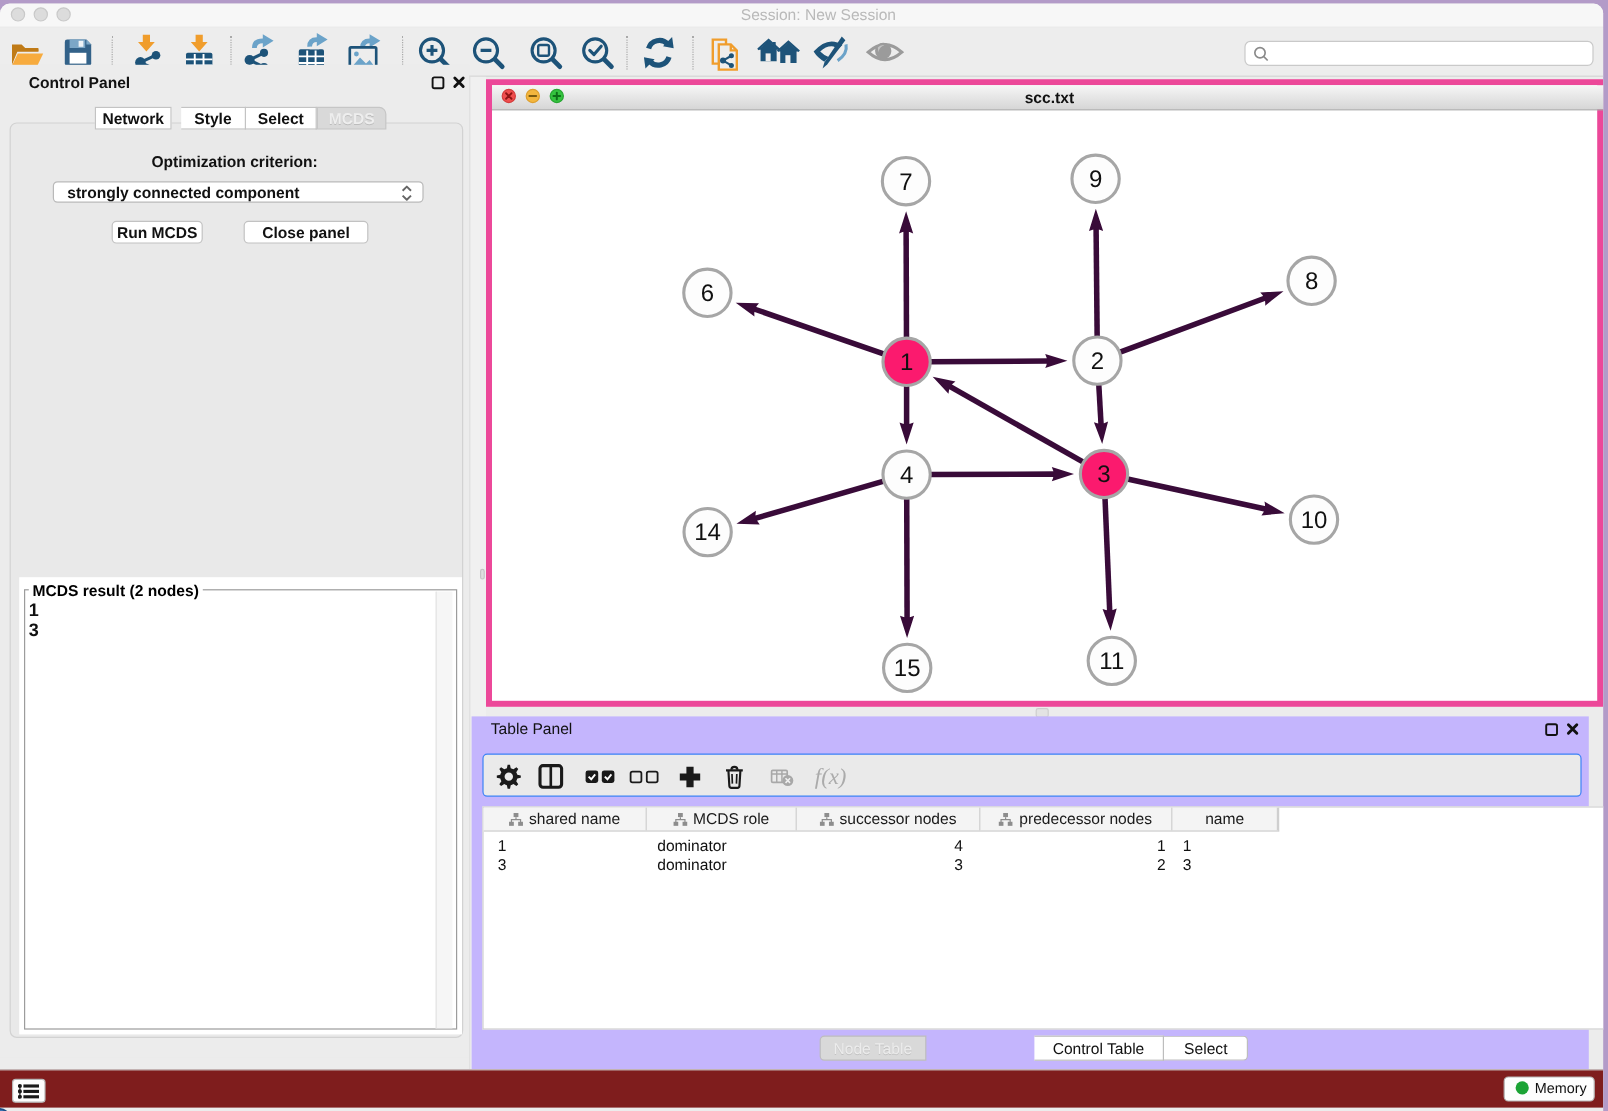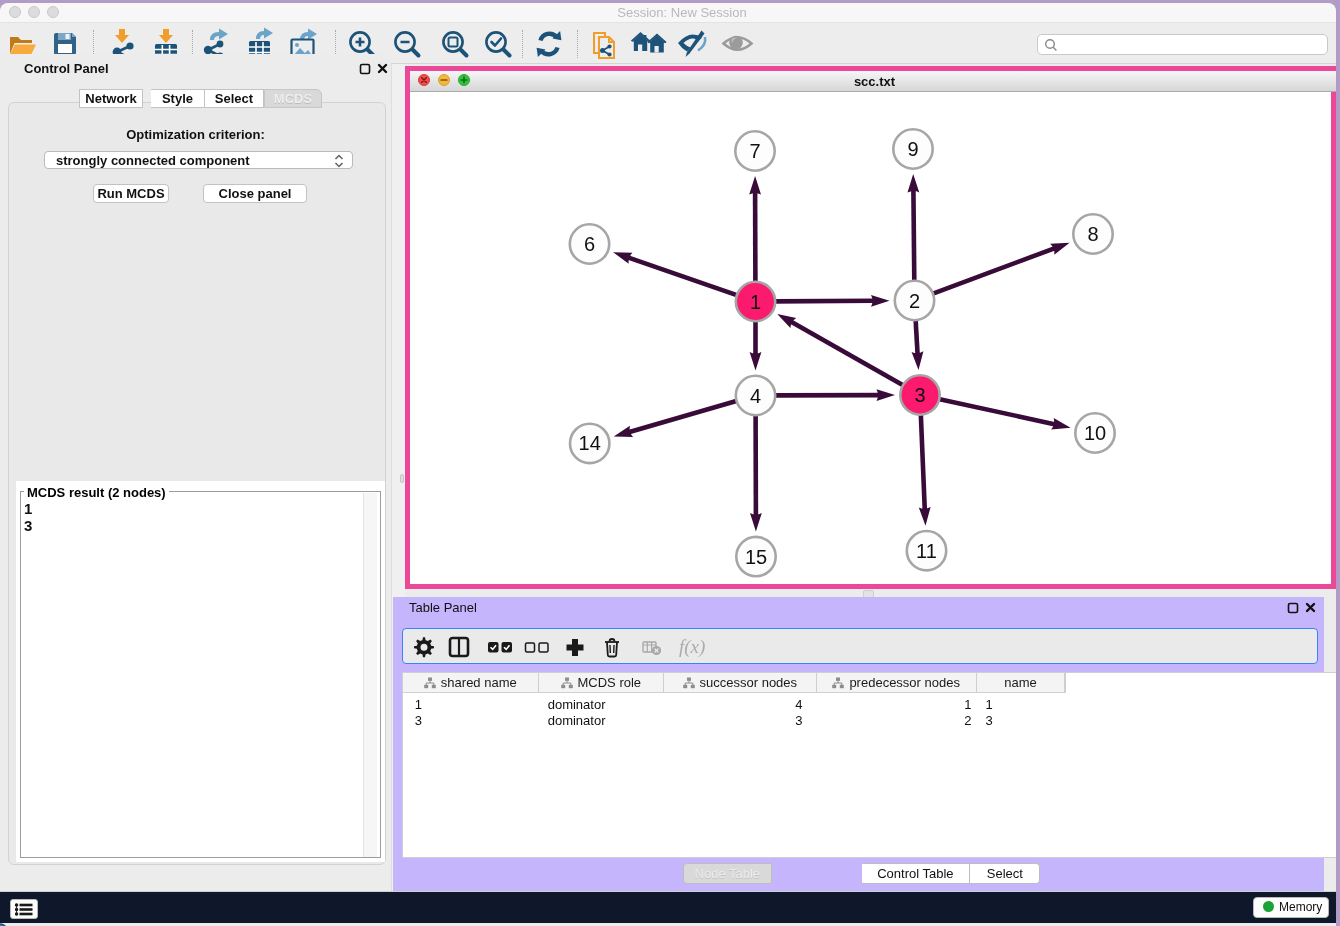--- a/index.html
+++ b/index.html
@@ -43,21 +43,21 @@
 #tpanel { position:absolute; left:393px; top:594px; width:931px; height:294px; background:#c4b5fd; }
 #tpanel .hdr { position:absolute; left:16px; top:3px; font-size:13px; color:#111; }
 #ttoolbar { position:absolute; left:9px; top:31px; width:916px; height:36px; background:#eaeaea; border:1px solid #3b82f6; border-radius:4px; }
 #tablearea { position:absolute; left:9px; top:75px; width:1096px; height:186px; background:#fff; border:1px solid #cfcfcf; }
 #thead { position:absolute; left:0; top:0; width:663px; height:20px; border-right:1px solid #cfcfcf; background:#f4f4f4; border-bottom:1px solid #d0d0d0; }
 .hcell { position:absolute; top:0; height:19px; border-right:1px solid #cfcfcf; font-size:13px; color:#1a1a1a; text-align:center; line-height:19px; }
 .trow { position:absolute; font-size:13px; color:#111; }
 .btab { position:absolute; top:266px; height:21px; background:#fff; border:1px solid #bdbdbd; font-size:13px; font-weight:500; text-align:center; line-height:19px; color:#111; }
 
 
-#statusbar { position:absolute; left:0; top:888px; width:1336px; height:32px; background:#0f172a; border-top:1px solid #cfcfcf; }
+#statusbar { position:absolute; left:0; top:888px; width:1336px; height:32px; background:#7f1d1d; border-top:1px solid #cfcfcf; }
 #listbtn { position:absolute; left:10px; top:7px; width:28px; height:20px; background:#fdfdfd; border:1px solid #b8b8b8; border-radius:3px; }
 #membtn { position:absolute; left:1253px; top:5px; width:76px; height:21px; background:#fdfdfd; border:1px solid #b8b8b8; border-radius:4px; font-size:12px; line-height:19px; color:#111; }
 </style>
 </head>
 <body>
 <div id="win">
   <div id="titlebar">
     <div class="tl" style="left:9px;"></div>
     <div class="tl" style="left:28px;"></div>
     <div class="tl" style="left:47px;"></div>

